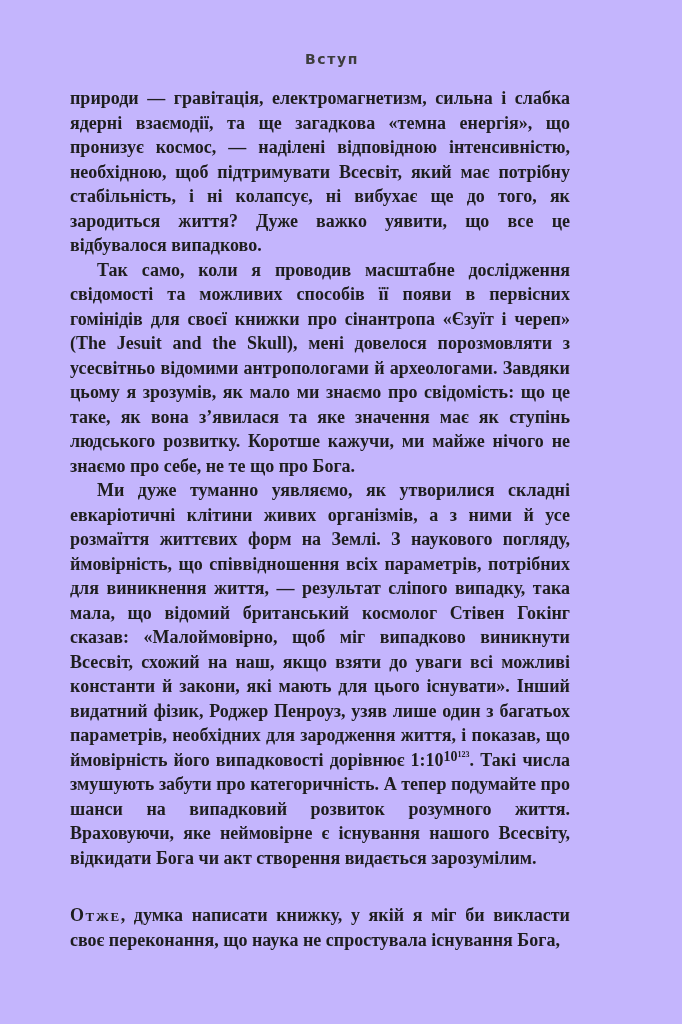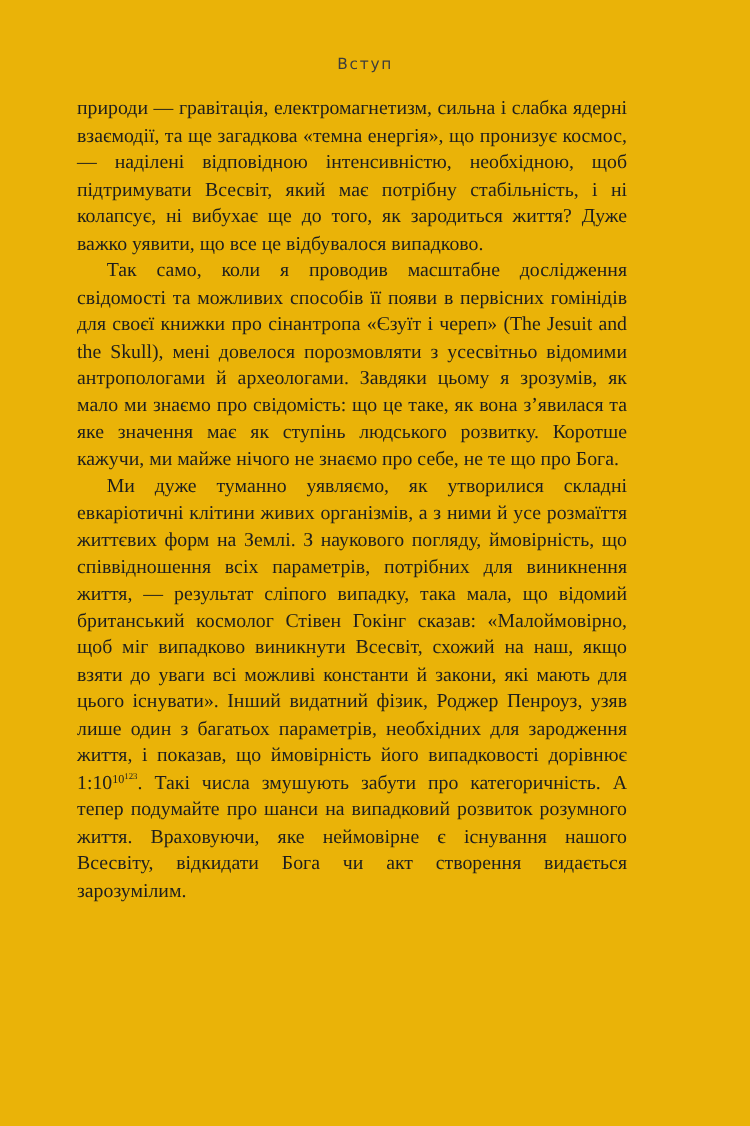--- a/index.html
+++ b/index.html
@@ -7,21 +7,22 @@
     width: 682px;
     height: 1024px;
     background: #ffffff;
     position: relative;
     overflow: hidden;
     font-family: "Liberation Serif", "DejaVu Serif", serif;
   }
   .page {
     position: absolute;
     inset: 0;
-    background: #eab308;
+    background: #c4b5fd;
+    font-weight: bold;
   }
   .running-header {
     position: absolute;
     top: 51px;
     left: 82px;
     width: 500px;
     text-align: center;
     font-family: "DejaVu Sans", "Liberation Sans", sans-serif;
     font-size: 14px;
     letter-spacing: 1.6px;
@@ -38,21 +39,21 @@
     text-align: justify;
   }
   .body-text p.para {
     margin: 0;
     padding: 0;
     hyphens: none;
   }
   .body-text p.para.indent { text-indent: 27px; }
   .body-text p.para.section-start { margin-top: 33px; }
   .sup {
-    font-size: 11px;
+    font-size: 14px;
     vertical-align: 5px;
     line-height: 0;
   }
   .supsup {
     font-size: 8px;
     vertical-align: 9px;
     line-height: 0;
   }
   .smallcaps {
     font-variant: small-caps;
@@ -74,16 +75,17 @@
 <body>
 
 <div class="page">
 
   <div class="running-header">Вступ</div>
 
   <div class="body-text">
       <p class="para"><span>природи — гравітація, електромагнетизм, сильна і слабка ядерні взаємодії, та ще загадкова «темна енергія», що пронизує космос, — наділені відповідною інтенсивністю, необхідною, щоб підтримувати Всесвіт, який має потрібну стабільність, і ні колапсує, ні вибухає ще до того, як зародиться життя? Дуже важко уявити, що все це відбувалося випадково.</span></p>
       <p class="para indent"><span>Так само, коли я проводив масштабне дослідження свідомості та можливих способів її появи в первісних гомінідів для своєї книжки про сінантропа «Єзуїт і череп» (The Jesuit and the Skull), мені довелося порозмовляти з усесвітньо відомими антропологами й археологами. Завдяки цьому я зрозумів, як мало ми знаємо про свідомість: що це таке, як вона з’явилася та яке значення має як ступінь людського розвитку. Коротше кажучи, ми майже нічого не знаємо про себе, не те що про Бога.</span></p>
       <p class="para indent"><span>Ми дуже туманно уявляємо, як утворилися складні евкаріотичні клітини живих організмів, а з ними й усе розмаїття життєвих форм на Землі. З наукового погляду, ймовірність, що співвідношення всіх параметрів, потрібних для виникнення життя, — результат сліпого випадку, така мала, що відомий британський космолог Стівен Гокінг сказав: «Малоймовірно, щоб міг випадково виникнути Всесвіт, схожий на наш, якщо взяти до уваги всі можливі константи й закони, які мають для цього існувати». Інший видатний фізик, Роджер Пенроуз, узяв лише один з багатьох параметрів, необхідних для зародження життя, і показав, що ймовірність його випадковості дорівнює 1:10</span><span class="sup">10</span><span class="supsup">123</span><span>. Такі числа змушують забути про категоричність. А тепер подумайте про шанси на випадковий розвиток розумного життя. Враховуючи, яке неймовірне є існування нашого Всесвіту, відкидати Бога чи акт створення видається зарозумілим.</span></p>
+      <p class="para section-start"><span class="smallcaps">Отже</span><span>, думка написати книжку, у якій я міг би викласти своє переконання, що наука не спростувала існування Бога,</span></p>
     </div>
 
 
 </div>
 
 </body></html>

